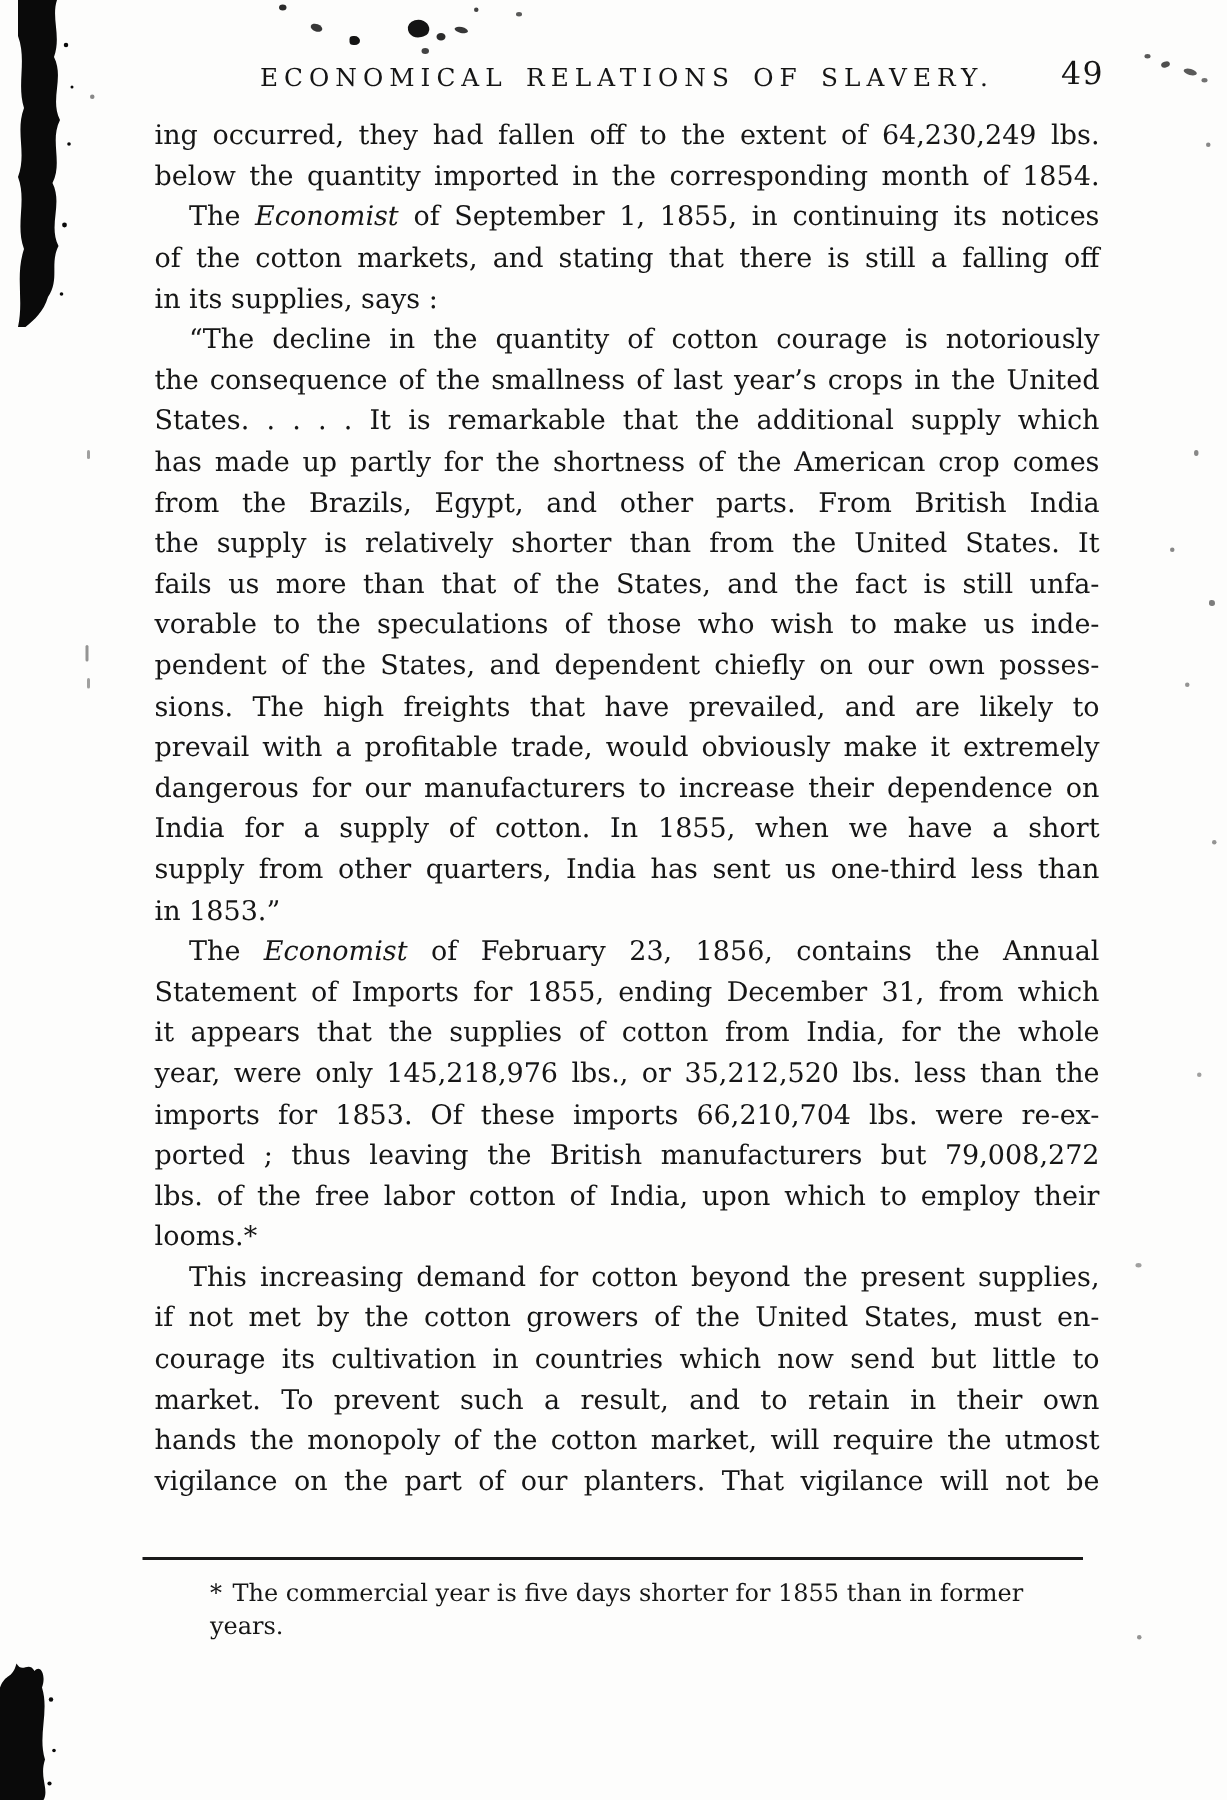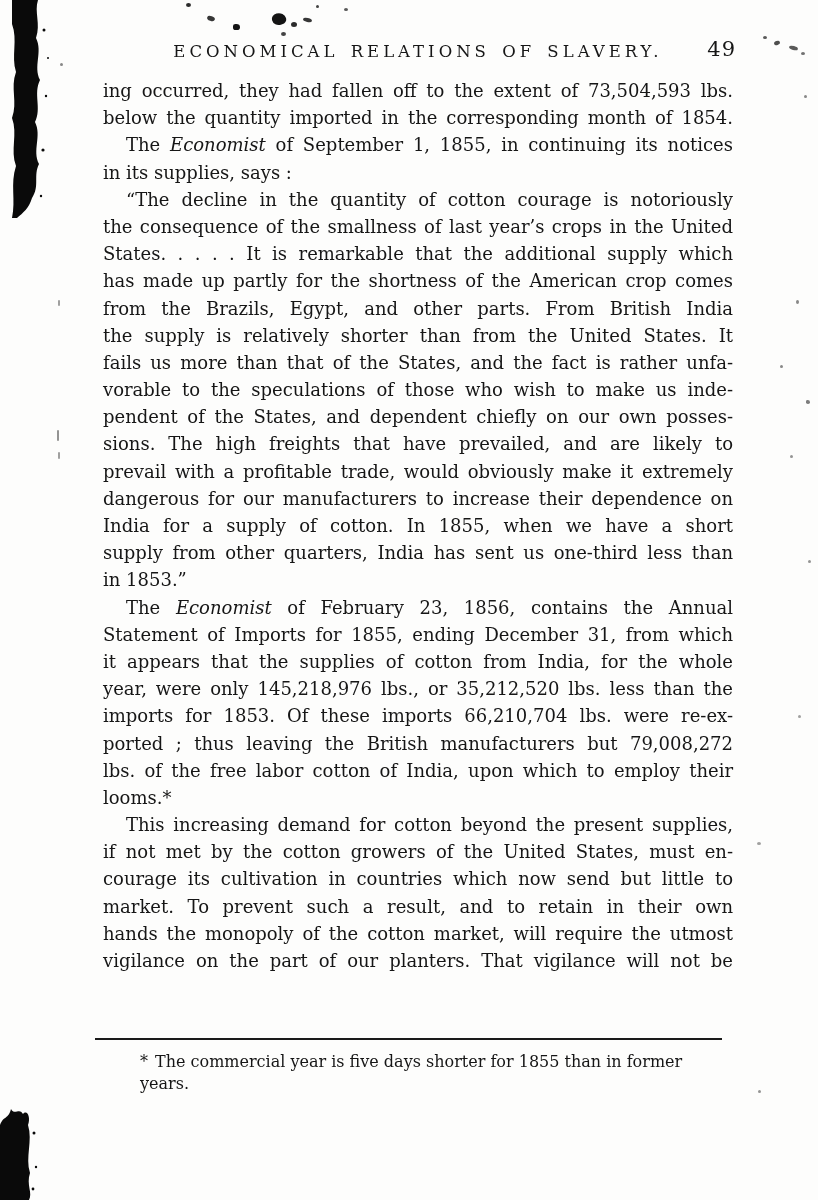--- a/index.html
+++ b/index.html
@@ -47,31 +47,32 @@
 <body>
 
 <div class="page">
 
   <div class="page-header">
     <span>ECONOMICAL RELATIONS OF SLAVERY.</span>
     <span class="page-number">49</span>
   </div>
 
   <div class="page-body">
-      <div class="line just">ing occurred, they had fallen off to the extent of 73,504,593 lbs.</div>
+      <div class="line just">ing occurred, they had fallen off to the extent of 64,230,249 lbs.</div>
       <div class="line just">below the quantity imported in the corresponding month of 1854.</div>
       <div class="line indent just">The <i>Economist</i> of September 1, 1855, in continuing its notices</div>
+      <div class="line just">of the cotton markets, and stating that there is still a falling off</div>
       <div class="line">in its supplies, says :</div>
       <div class="line indent just">“The decline in the quantity of cotton courage is notoriously</div>
       <div class="line just">the consequence of the smallness of last year’s crops in the United</div>
       <div class="line just">States. . . . . It is remarkable that the additional supply which</div>
       <div class="line just">has made up partly for the shortness of the American crop comes</div>
       <div class="line just">from the Brazils, Egypt, and other parts. From British India</div>
       <div class="line just">the supply is relatively shorter than from the United States. It</div>
-      <div class="line just">fails us more than that of the States, and the fact is rather unfa-</div>
+      <div class="line just">fails us more than that of the States, and the fact is still unfa-</div>
       <div class="line just">vorable to the speculations of those who wish to make us inde-</div>
       <div class="line just">pendent of the States, and dependent chiefly on our own posses-</div>
       <div class="line just">sions. The high freights that have prevailed, and are likely to</div>
       <div class="line just">prevail with a profitable trade, would obviously make it extremely</div>
       <div class="line just">dangerous for our manufacturers to increase their dependence on</div>
       <div class="line just">India for a supply of cotton. In 1855, when we have a short</div>
       <div class="line just">supply from other quarters, India has sent us one-third less than</div>
       <div class="line">in 1853.”</div>
       <div class="line indent just">The <i>Economist</i> of February 23, 1856, contains the Annual</div>
       <div class="line just">Statement of Imports for 1855, ending December 31, from which</div>

